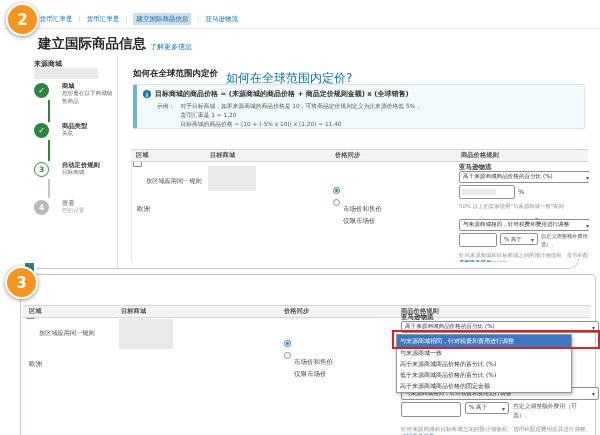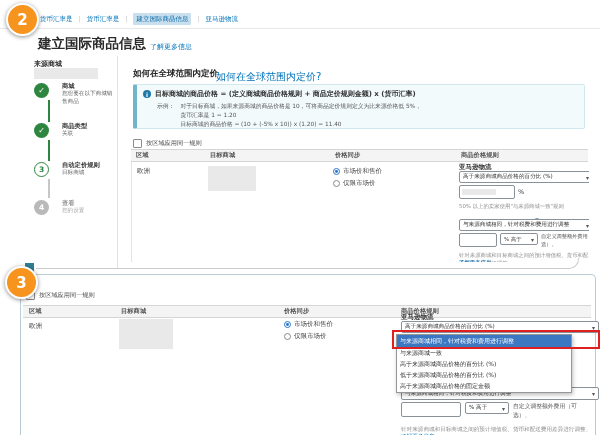--- a/index.html
+++ b/index.html
@@ -7,21 +7,21 @@
     font-family:"DejaVu Sans",sans-serif;color:#333;}
   .abs{position:absolute;}
   .link{color:#0073bb;text-decoration:none;cursor:pointer;}
   .badge{width:29px;height:29px;border-radius:50%;background:#f7941d;border:2px solid #fff;
     box-shadow:0 1px 4px rgba(0,0,0,.45);color:#fff;font-weight:bold;font-size:15px;
     display:flex;align-items:center;justify-content:center;z-index:30;}
   .hr{height:1px;background:#e8e8e8;}
   .vr{width:1px;background:#e3e3e3;}
   .redact{background:#e9e9e9;}
   .tinyb{font-size:6.5px;font-weight:bold;color:#333;}
-  .tiny{font-size:6.5px;color:#444;}
+  .tiny{font-size:6.5px;color:#444;margin-top:38px;}
   .note{font-size:5.4px;color:#919191;line-height:1.45;}
   .chip{background:#c9dfee;color:#0066a8;padding:1.5px 3px;border-radius:1px;}
   .sep{color:#c5c5c5;font-size:6.5px;}
   .sel{background:#fff;border:1px solid #8b9198;border-radius:2px;display:flex;
     align-items:center;justify-content:space-between;padding:0 3px;font-size:5.6px;color:#333;}
   .sel::after{content:"▾";font-size:6px;color:#555;margin-left:2px;}
   .inputbox{background:#fff;border:1px solid #8b9198;border-radius:2px;}
   .chk{width:7px;height:7px;border:1px solid #8a8a8a;border-radius:1px;background:#fff;display:inline-block;}
   .radio{width:7px;height:7px;border:1px solid #8a8a8a;border-radius:50%;background:#fff;display:inline-block;box-sizing:border-box;}
   .radio.on{border:1px solid #2a76c6;position:relative;}
@@ -83,26 +83,26 @@
   <div class="abs circle c-curr" style="left:34px;top:162px;">3</div>
   <div class="abs vl" style="top:179px;height:19px;background:#c7c7c7;"></div>
   <div class="abs steplbl" style="left:62px;top:161px;">自动定价规则</div>
   <div class="abs stepsub" style="left:62px;top:169px;">目标商城</div>
 
   <div class="abs circle c-todo" style="left:34px;top:200px;">4</div>
   <div class="abs steplbl" style="left:62px;top:199px;color:#9a9a9a;">查看</div>
   <div class="abs stepsub" style="left:62px;top:207px;color:#aaa;">您的设置</div>
 
   <div class="abs" style="left:133px;top:68px;font-size:8.5px;font-weight:bold;color:#222;">如何在全球范围内定价</div>
-  <a class="abs link" style="left:216px;top:70px;font-size:10px;">如何在全球范围内定价?</a>
+  <a class="abs link" style="left:226px;top:70px;font-size:12px;">如何在全球范围内定价?</a>
 
   <div class="abs" style="left:133px;top:84px;width:452px;height:45px;background:#f2fafc;border:1px solid #d2e8ef;border-left:4px solid #71b6c8;border-radius:2px;padding:4px 6px;box-sizing:border-box;">
     <div style="display:flex;align-items:center;gap:4px;">
       <span class="infoicon">i</span>
-      <span style="font-size:7px;font-weight:bold;color:#333;">目标商城的商品价格 = (定义商城商品价格规则 + 商品定价规则金额) x (货币汇率)</span>
+      <span style="font-size:7px;font-weight:bold;color:#333;">目标商城的商品价格 = (来源商城的商品价格 + 商品定价规则金额) x (全球销售)</span>
     </div>
     <div style="display:flex;gap:6px;margin-top:3px;margin-left:14px;">
       <span style="font-size:5.8px;color:#555;">示例：</span>
       <div style="font-size:5.8px;color:#555;line-height:1.55;">
         <div>对于目标商城，如果来源商城的商品价格是 10，可将商品定价规则定义为比来源价格低 5%，</div>
         <div>货币汇率是 1 = 1.20</div>
         <div>目标商城的商品价格 = (10 + (-5% x 10)) x (1.20) = 11.40</div>
       </div>
     </div>
   </div>

